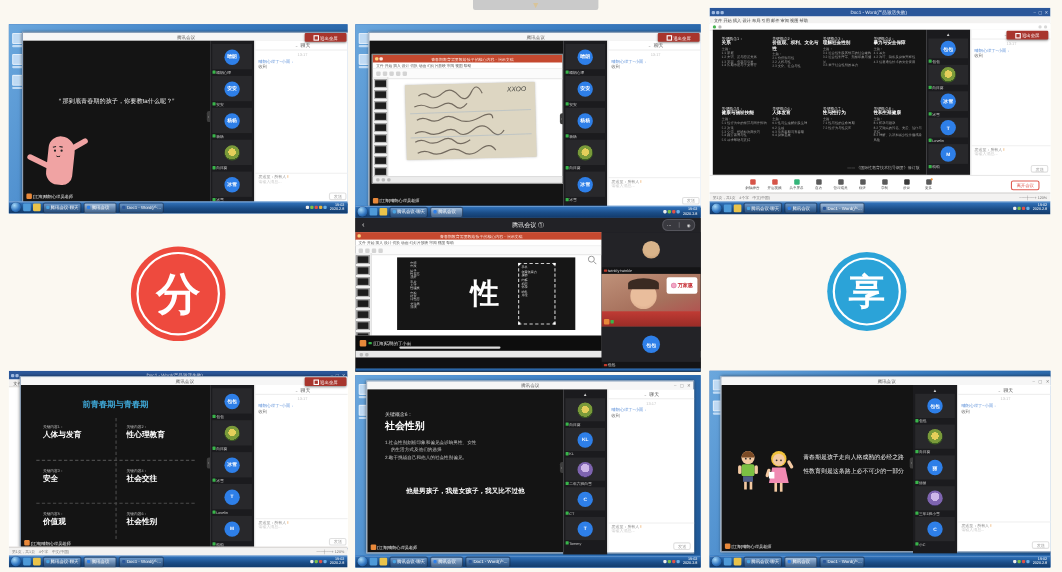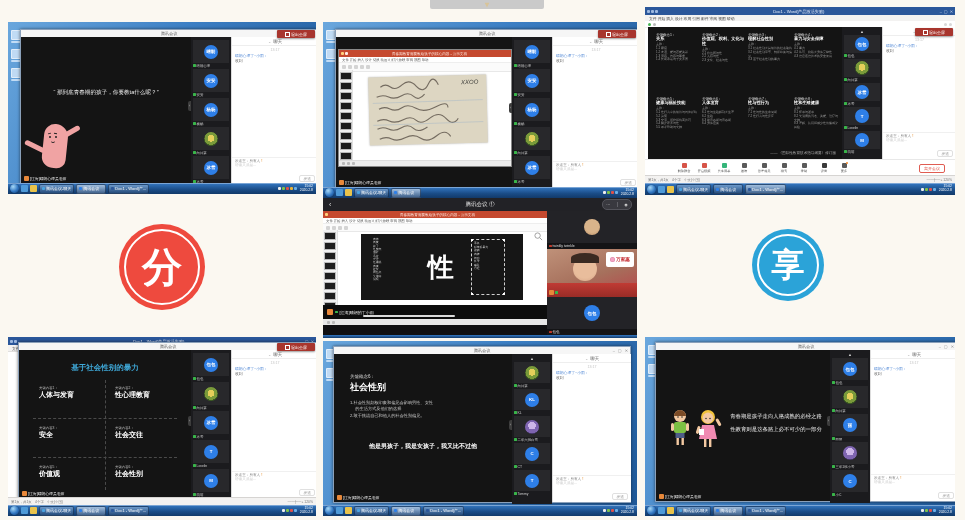--- a/index.html
+++ b/index.html
@@ -754,21 +754,21 @@
     <div class="win" style="left:10px;top:5px;width:298px;height:155px">
       <div class="wtb">
           <span>腾讯会议</span>
         <div class="wc">
             <span>–</span>
             <span>▢</span>
             <span>✕</span>
           </div>
       </div>
       <div class="stage" style="left:0;top:7px;width:172px;height:148px">
-        <div class="abs" style="left:0;right:0;top:13px;text-align:center;font-size:7.5px;font-weight:bold;color:#3fa9d9">基于社会性别的暴力</div>
+        <div class="abs" style="left:0;right:0;top:13px;text-align:center;font-size:7.5px;font-weight:bold;color:#3fa9d9">前青春期与青春期</div>
         <div class="abs" style="left:86px;top:30px;height:110px;border-left:1px dashed #4a4a4a"></div>
         <div class="abs" style="left:14px;right:14px;top:68px;border-top:1px dashed #4a4a4a"></div>
         <div class="abs" style="left:14px;right:14px;top:107px;border-top:1px dashed #4a4a4a"></div>
         <div class="abs" style="left:20px;top:36px">
             <div style="font-size:3.4px;color:#bbb">关键内容1：</div>
             <div style="font-size:7px;font-weight:bold;color:#fff">人体与发育</div>
           </div>
         <div class="abs" style="left:96px;top:36px">
             <div style="font-size:3.4px;color:#bbb">关键内容2：</div>
             <div style="font-size:7px;font-weight:bold;color:#fff">性心理教育</div>

